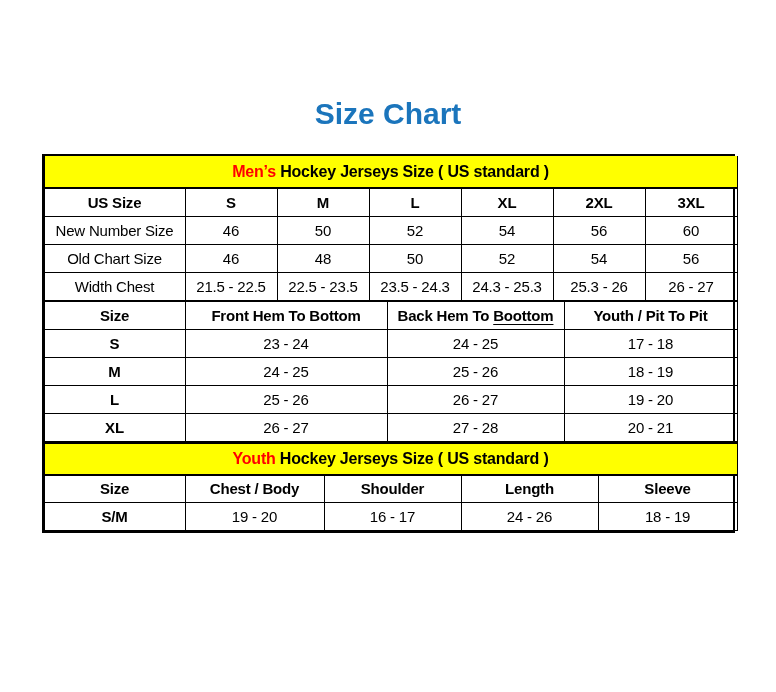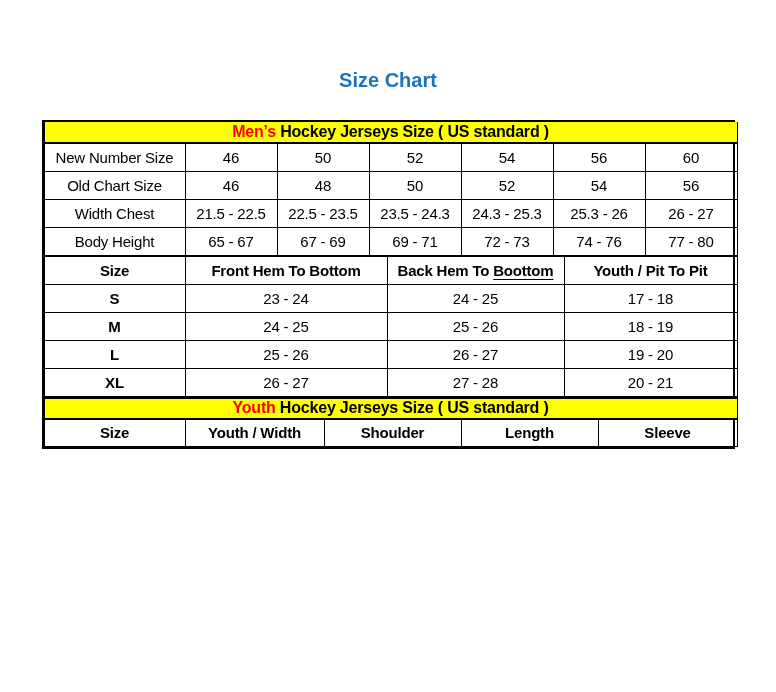--- a/index.html
+++ b/index.html
@@ -5,24 +5,24 @@
   * { box-sizing: border-box; }
   html, body {
     margin: 0; padding: 0;
     width: 776px; height: 692px;
     background: #ffffff;
     font-family: "Liberation Sans", sans-serif;
     color: #000;
   }
   .title {
     margin: 0;
-    padding-top: 62px;
+    padding-top: 96px;
     padding-bottom: 22px;
     text-align: center;
-    font-size: 20px;
+    font-size: 30px;
     line-height: 36px;
     font-weight: bold;
     color: var(--title, #1B75BC);
     letter-spacing: 0px;
   }
   .size-wrap {
     width: 693px;
     margin: 0 auto;
     border: 2px solid #000;
     background: #fff;
@@ -40,21 +40,21 @@
     font-size: 15px;
     height: 28px;
     letter-spacing: -0.2px;
     overflow: hidden;
     white-space: nowrap;
   }
   tr.band td {
     background: var(--band, #FFFF00);
     border-top: 2px solid #000;
     border-bottom: 2px solid #000;
-    height: 21px;
+    height: 32px;
     font-weight: bold;
     font-size: 16px;
   }
   table.first tr.band td { border-top: 0; }
   .accent { color: var(--accent, #FF0000); }
   .hdr { font-weight: bold; }
   .lbl-b { font-weight: bold; }
   .squiggle {
     text-decoration-line: underline;
     text-decoration-style: wavy;
@@ -79,20 +79,29 @@
         <col style="width:92px">
         <col style="width:92px">
         <col style="width:92px">
         <col style="width:92px">
     </colgroup>
     <tbody>
       <tr class="band">
         <td colspan="7"><span class="accent">Men’s</span><span> Hockey Jerseys Size ( US standard )</span></td>
       </tr>
       <tr>
+        <td class="hdr">US Size</td>
+        <td class="hdr">S</td>
+        <td class="hdr">M</td>
+        <td class="hdr">L</td>
+        <td class="hdr">XL</td>
+        <td class="hdr">2XL</td>
+        <td class="hdr">3XL</td>
+      </tr>
+      <tr>
         <td>New Number Size</td>
         <td>46</td>
         <td>50</td>
         <td>52</td>
         <td>54</td>
         <td>56</td>
         <td>60</td>
       </tr>
       <tr>
         <td>Old Chart Size</td>
@@ -104,29 +113,20 @@
         <td>56</td>
       </tr>
       <tr>
         <td>Width Chest</td>
         <td>21.5 - 22.5</td>
         <td>22.5 - 23.5</td>
         <td>23.5 - 24.3</td>
         <td>24.3 - 25.3</td>
         <td>25.3 - 26</td>
         <td>26 - 27</td>
-      </tr>
-      <tr>
-        <td>Body Height</td>
-        <td>65 - 67</td>
-        <td>67 - 69</td>
-        <td>69 - 71</td>
-        <td>72 - 73</td>
-        <td>74 - 76</td>
-        <td>77 - 80</td>
       </tr>
     </tbody>
   </table>
 
   <table>
     <colgroup>
       <col style="width:141px">
         <col style="width:202px">
         <col style="width:177px">
         <col style="width:173px">
@@ -172,21 +172,28 @@
         <col style="width:137px">
         <col style="width:137px">
         <col style="width:139px">
     </colgroup>
     <tbody>
       <tr class="band">
         <td colspan="5"><span class="accent">Youth</span><span> Hockey Jerseys Size ( US standard )</span></td>
       </tr>
       <tr>
         <td class="hdr">Size</td>
-        <td class="hdr">Youth / Width</td>
+        <td class="hdr">Chest / Body</td>
         <td class="hdr">Shoulder</td>
         <td class="hdr">Length</td>
         <td class="hdr">Sleeve</td>
+      </tr>
+      <tr>
+        <td class="lbl-b">S/M</td>
+        <td>19 - 20</td>
+        <td>16 - 17</td>
+        <td>24 - 26</td>
+        <td>18 - 19</td>
       </tr>
     </tbody>
   </table>
 
 </div>
 
 </body></html>

